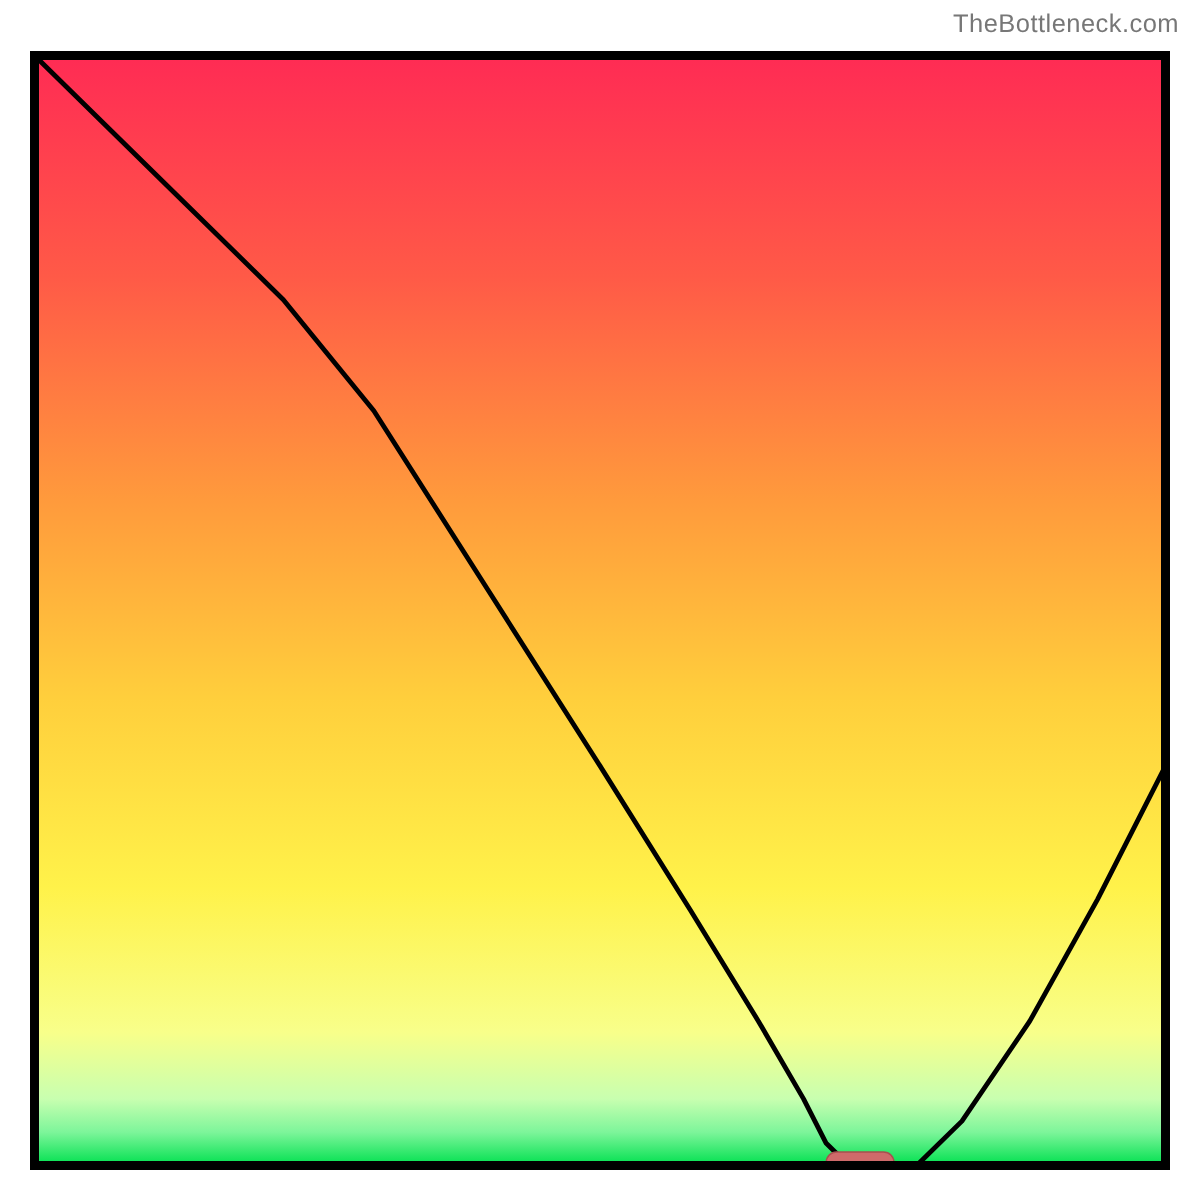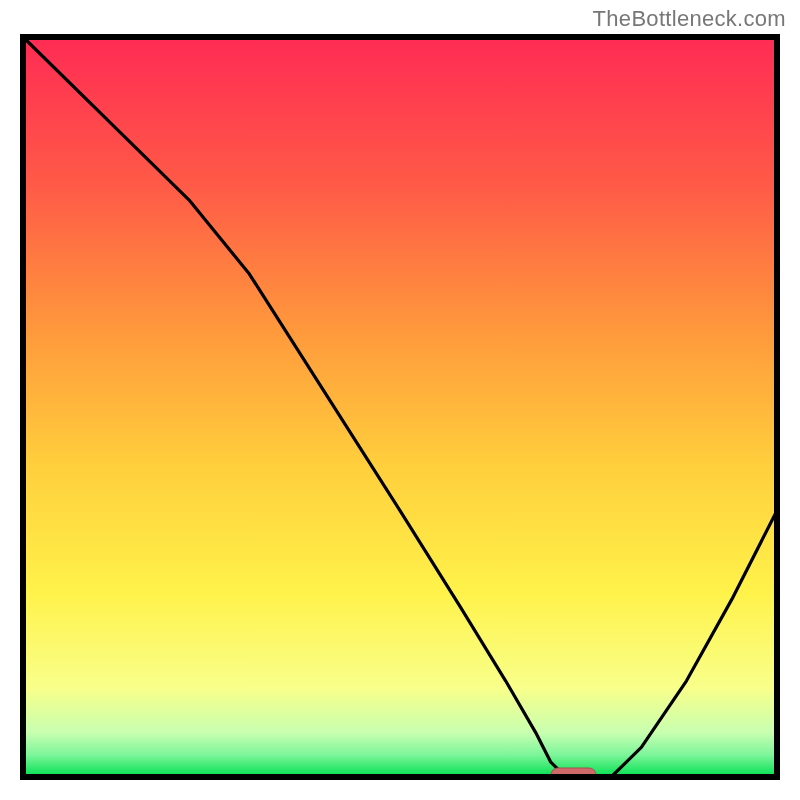--- a/index.html
+++ b/index.html
@@ -13,21 +13,21 @@
   .container {
     position: relative;
     width: 800px;
     height: 800px;
   }
   .watermark {
     position: absolute;
     top: 6px;
     right: 14px;
     color: #777;
-    font-size: 22px;
+    font-size: 17px;
     font-weight: 500;
     letter-spacing: 0.3px;
     margin-left: 12px;
   }
   .plot-frame {
     position: absolute;
     left: 20px;
     top: 34px;
     width: 760px;
     height: 746px;

